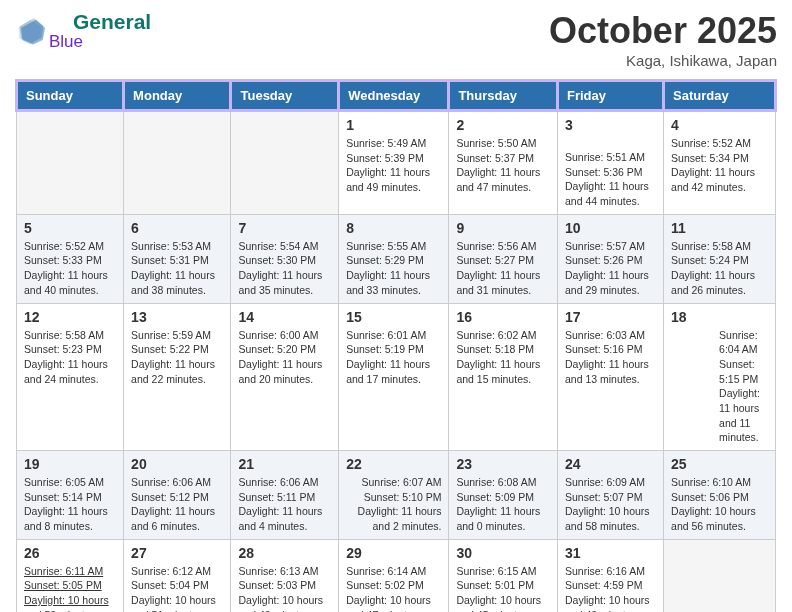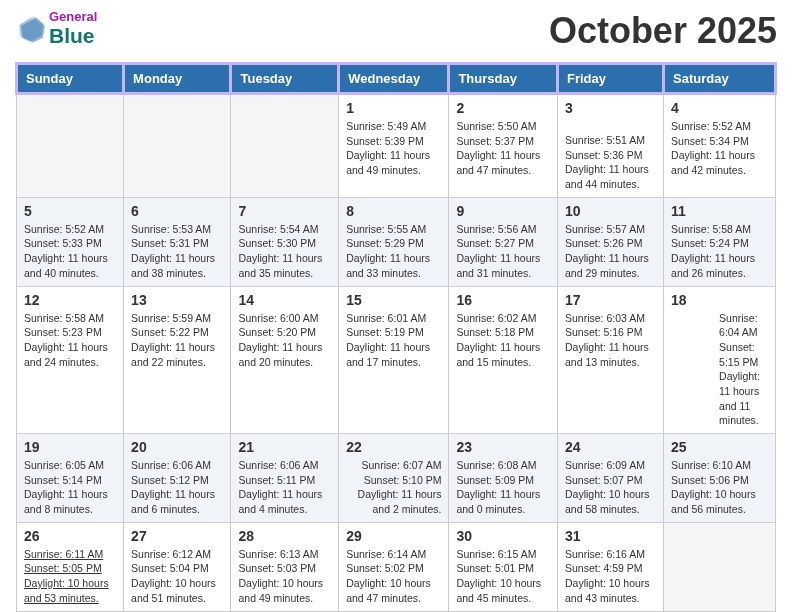--- a/index.html
+++ b/index.html
@@ -87,26 +87,27 @@
 <div class="container">
   <div class="header">
     <div class="logo">
       <svg class="logo-icon" viewBox="0 0 40 40">
         <polygon points="20,5 35,15 35,30 20,38 5,30 5,15" fill="#2c6fad" opacity="0.15"></polygon>
         <polygon points="25,3 38,13 36,28 22,36 8,30 6,14" fill="#2c6fad" opacity="0.3"></polygon>
         <polygon points="28,5 40,16 37,32 24,38 10,32 8,16" fill="#2c6fad" opacity="0.5"></polygon>
         <polygon points="30,8 40,20 35,34 20,40 8,34 5,20 10,8" fill="none"></polygon>
       </svg>
       <div style="display:flex;flex-direction:column;line-height:1.1">
-        <span style="font-size:13px;font-weight:bold;color:#a21caf;">General</span>
-        <span style="font-size:21px;font-weight:bold;color:#0f766e;">Blue</span>
+        <span style="font-size:21px;font-weight:bold;color:#0f766e;margin-left:24px;">General</span>
+        <span style="font-size:17px;font-weight:normal;color:#6d28d9;">Blue</span>
       </div>
     </div>
     <div class="title-section">
       <div class="month-title">October 2025</div>
+      <div class="location">Kaga, Ishikawa, Japan</div>
     </div>
   </div>
 
   <table class="calendar">
     <thead>
       <tr>
       <th>Sunday</th>
           <th>Monday</th>
           <th>Tuesday</th>
           <th>Wednesday</th>

